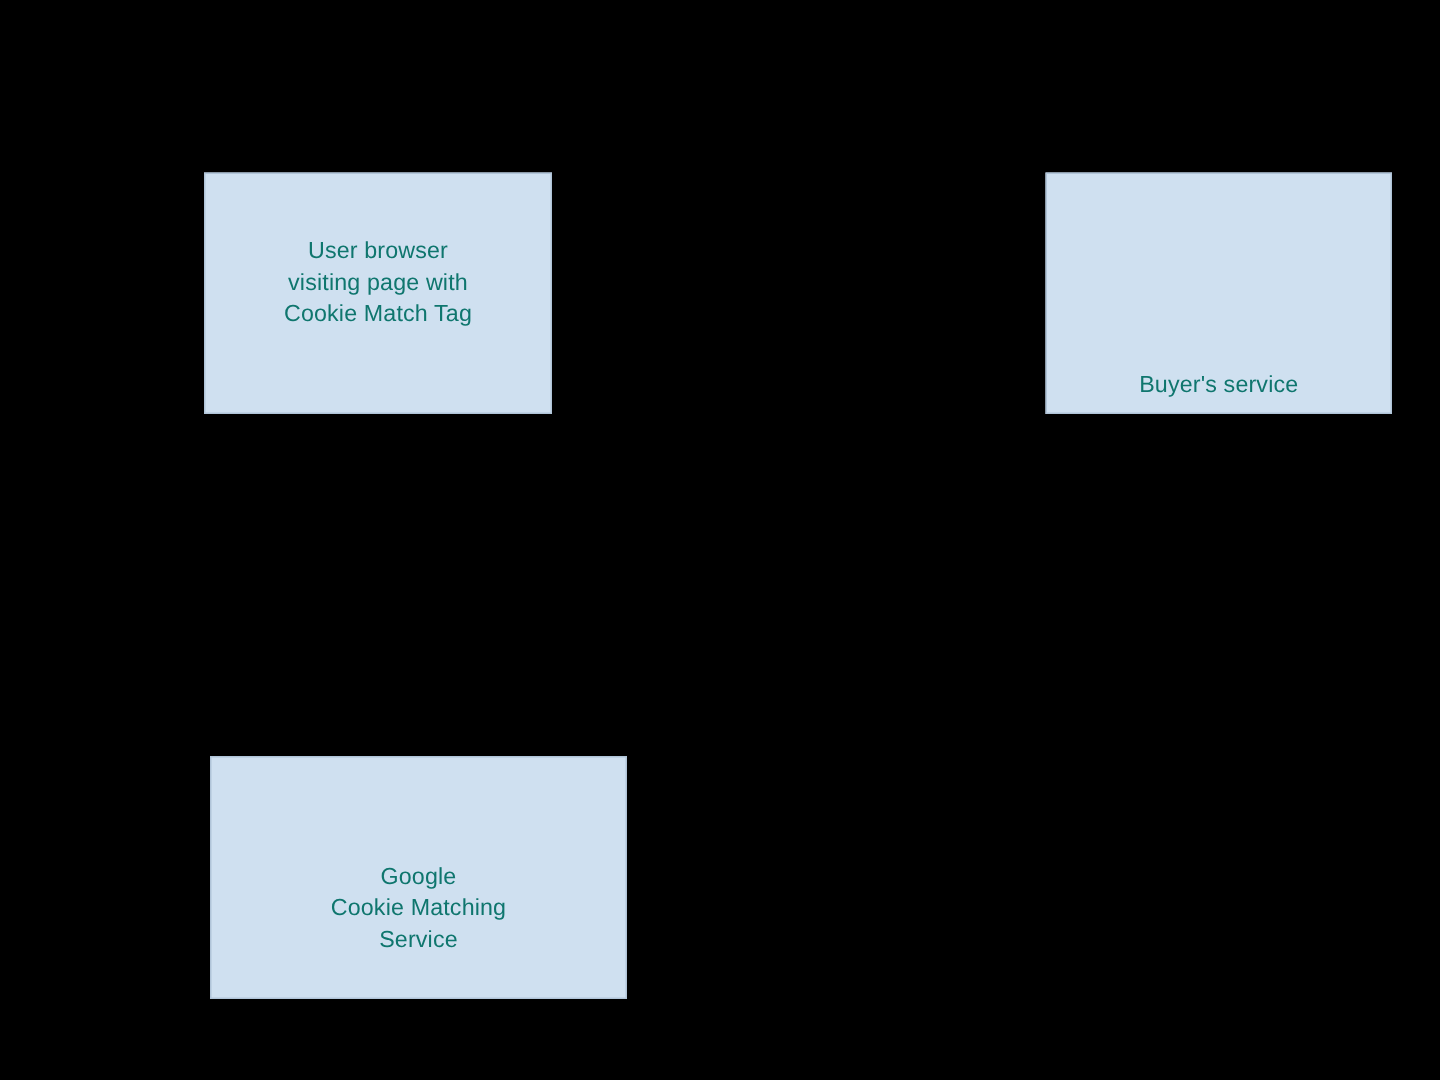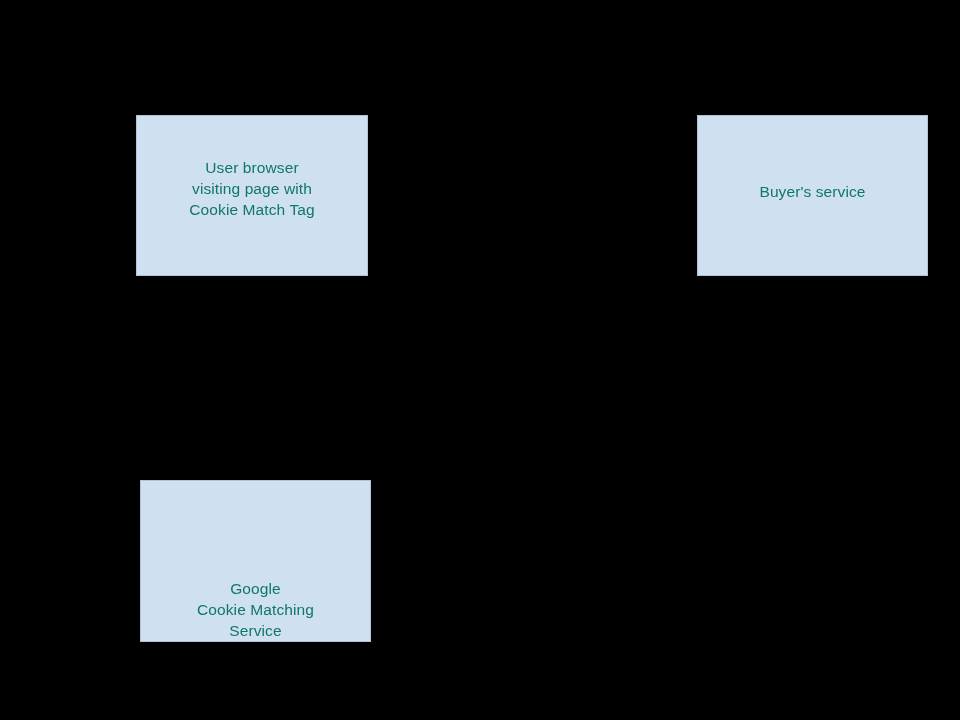--- a/index.html
+++ b/index.html
@@ -44,31 +44,31 @@
     align-items: flex-start;
   }
   #node-user-browser .node-label { padding-top: 41px; }
 
   
   #node-buyers-service {
     left: 697px;
     top: 115px;
     width: 231px;
     height: 161px;
-    align-items: center;
+    align-items: flex-end;
   }
   #node-buyers-service .node-label { padding-bottom: 8px; }
 
   
   #node-google-cookie-matching {
     left: 140px;
-    top: 480px;
-    width: 231px;
+    top: 504px;
+    width: 278px;
     height: 162px;
-    align-items: flex-end;
+    align-items: center;
   }
   #node-google-cookie-matching .node-label { padding-top: 40px; }
 </style>
 </head>
 <body>
 
 <div id="canvas">
 
   <div class="node" id="node-user-browser">
     <div class="node-label">User browser

